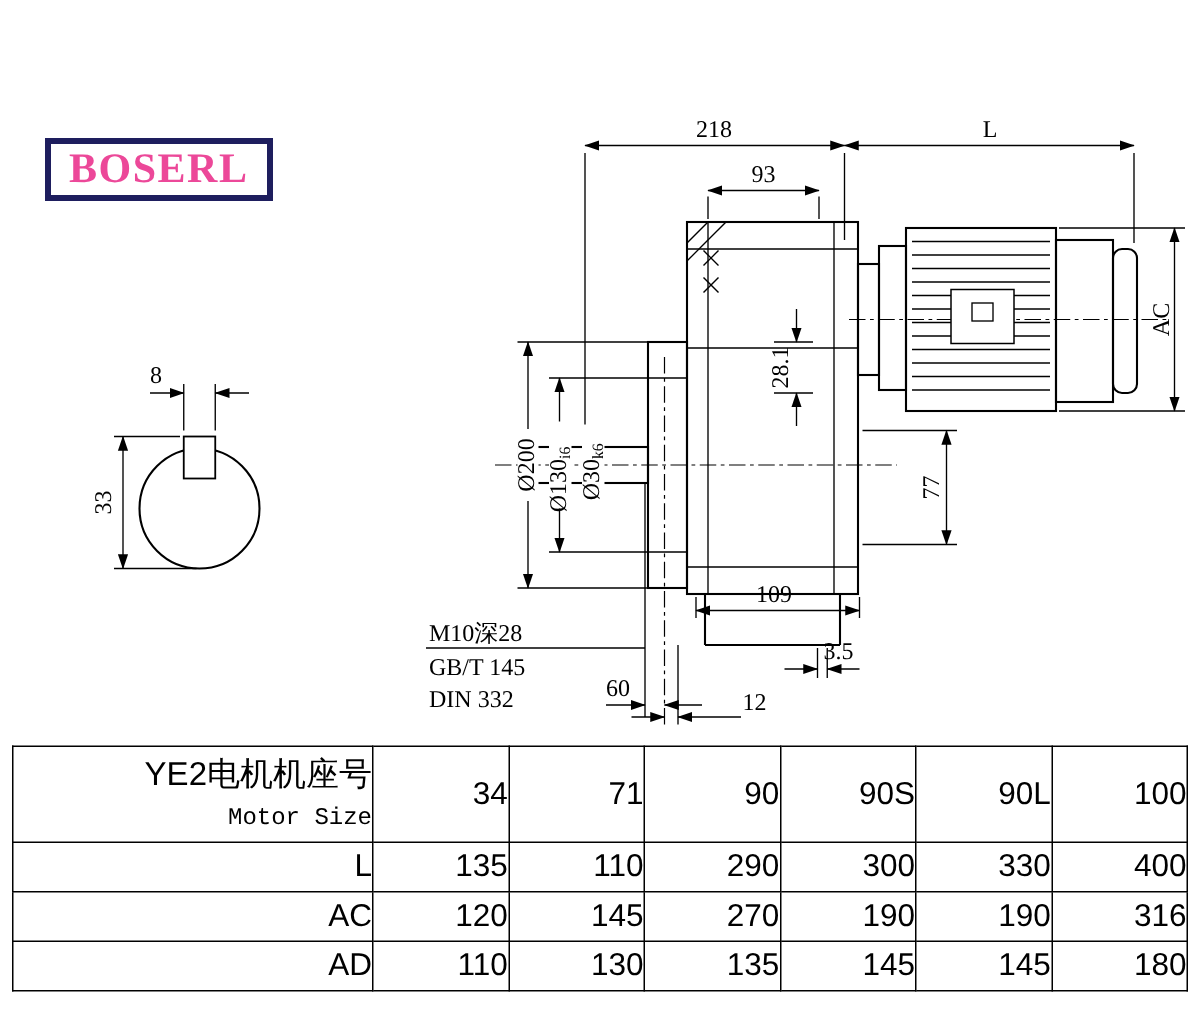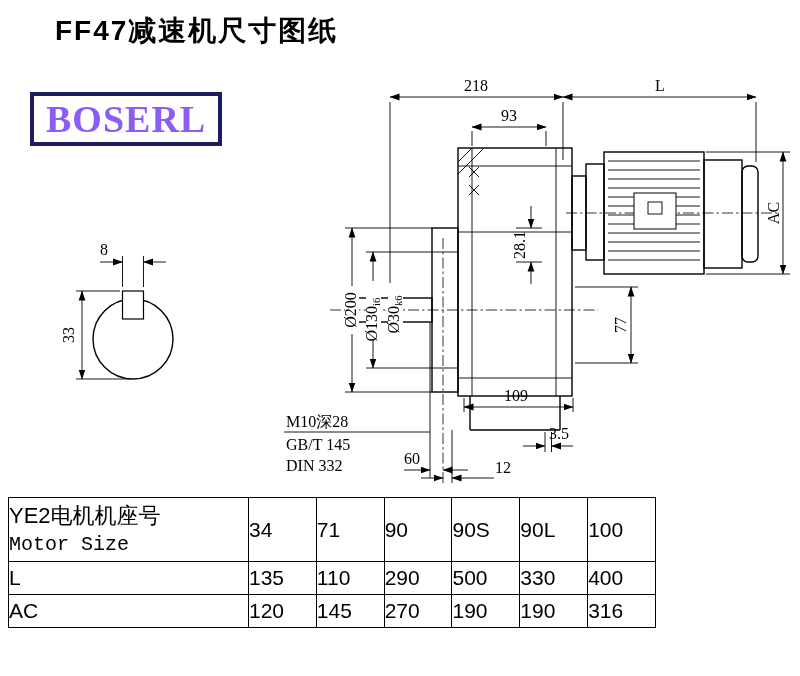--- a/index.html
+++ b/index.html
@@ -6,49 +6,48 @@
   html,body { width:800px; height:676px; background:#ffffff; color:#000;
               font-family:"Liberation Sans", sans-serif; }
   .sheet { position:relative; width:800px; height:676px; background:#fff; overflow:hidden; }
 
   .title { position:absolute; left:55px; top:12px; font-size:28px; font-weight:bold;
            letter-spacing:2px; }
 
   .logo { position:absolute; left:30px; top:92px; border:4px solid #1e1e5e;
           padding:1px 12px; background:#fff; }
   .logo span { font-family:"Liberation Serif", serif; font-weight:bold;
-               font-size:38px; color:#8b5cf6; letter-spacing:1px; }
+               font-size:28px; color:#ec4899; letter-spacing:1px; }
 
   svg.drawing { position:absolute; left:0; top:0; }
 
   
   .ol { fill:none; stroke:#000; stroke-width:1.4; }           
   .tl { fill:none; stroke:#000; stroke-width:0.9; }           
   .dl { fill:none; stroke:#000; stroke-width:0.9; }           
   .cl { fill:none; stroke:#000; stroke-width:0.8; stroke-dasharray:11 3 2.5 3; } 
   .dim  { font-family:"Liberation Serif", serif; font-size:16px; fill:#000; }
   .dimS { font-family:"Liberation Serif", serif; font-size:10.5px; fill:#000; }
   .bg { fill:#fff; }
 
   
-  table.sizes { position:absolute; left:8px; top:497px; width:648px;
-                border-collapse:collapse; table-layout:fixed; text-align:left; }
+  table.sizes { position:absolute; left:8px; top:497px; width:784px;
+                border-collapse:collapse; table-layout:fixed; text-align:right; }
   table.sizes td { border:1px solid #000; font-size:21px; padding:0; vertical-align:middle; }
   table.sizes col.c0 { width:240px; }
   tr.hdr td { height:64px; }
   tr.row td { height:33px; }
   .hcn { font-size:22px; line-height:30px; }
-  .hen { font-family:"Liberation Mono", monospace; font-size:20px; line-height:28px; }
+  .hen { font-family:"Liberation Mono", monospace; font-size:16px; line-height:28px; }
 </style>
 </head>
 <body>
 
 <div class="sheet">
 
-  <div class="title">FF47减速机尺寸图纸</div>
 
   <div class="logo">
     <span>BOSERL</span>
   </div>
 
   <svg class="drawing" width="800" height="497" viewBox="0 0 800 497">
     <defs>
       <marker id="ar" markerWidth="11" markerHeight="9" refX="9.5" refY="4" orient="auto-start-reverse" markerUnits="userSpaceOnUse">
         <path d="M0,0.6 L10,4 L0,7.4 Z" fill="#000"></path>
       </marker>
@@ -227,29 +226,38 @@
       <td>90</td>
       <td>90S</td>
       <td>90L</td>
       <td>100</td>
     </tr>
     <tr class="row">
       <td>L</td>
       <td>135</td>
       <td>110</td>
       <td>290</td>
-      <td>500</td>
+      <td>300</td>
       <td>330</td>
       <td>400</td>
     </tr>
     <tr class="row">
       <td>AC</td>
       <td>120</td>
       <td>145</td>
       <td>270</td>
       <td>190</td>
       <td>190</td>
       <td>316</td>
     </tr>
+    <tr class="row">
+      <td>AD</td>
+      <td>110</td>
+      <td>130</td>
+      <td>135</td>
+      <td>145</td>
+      <td>145</td>
+      <td>180</td>
+    </tr>
   </tbody>
     </table>
 
 </div>
 
 </body></html>

